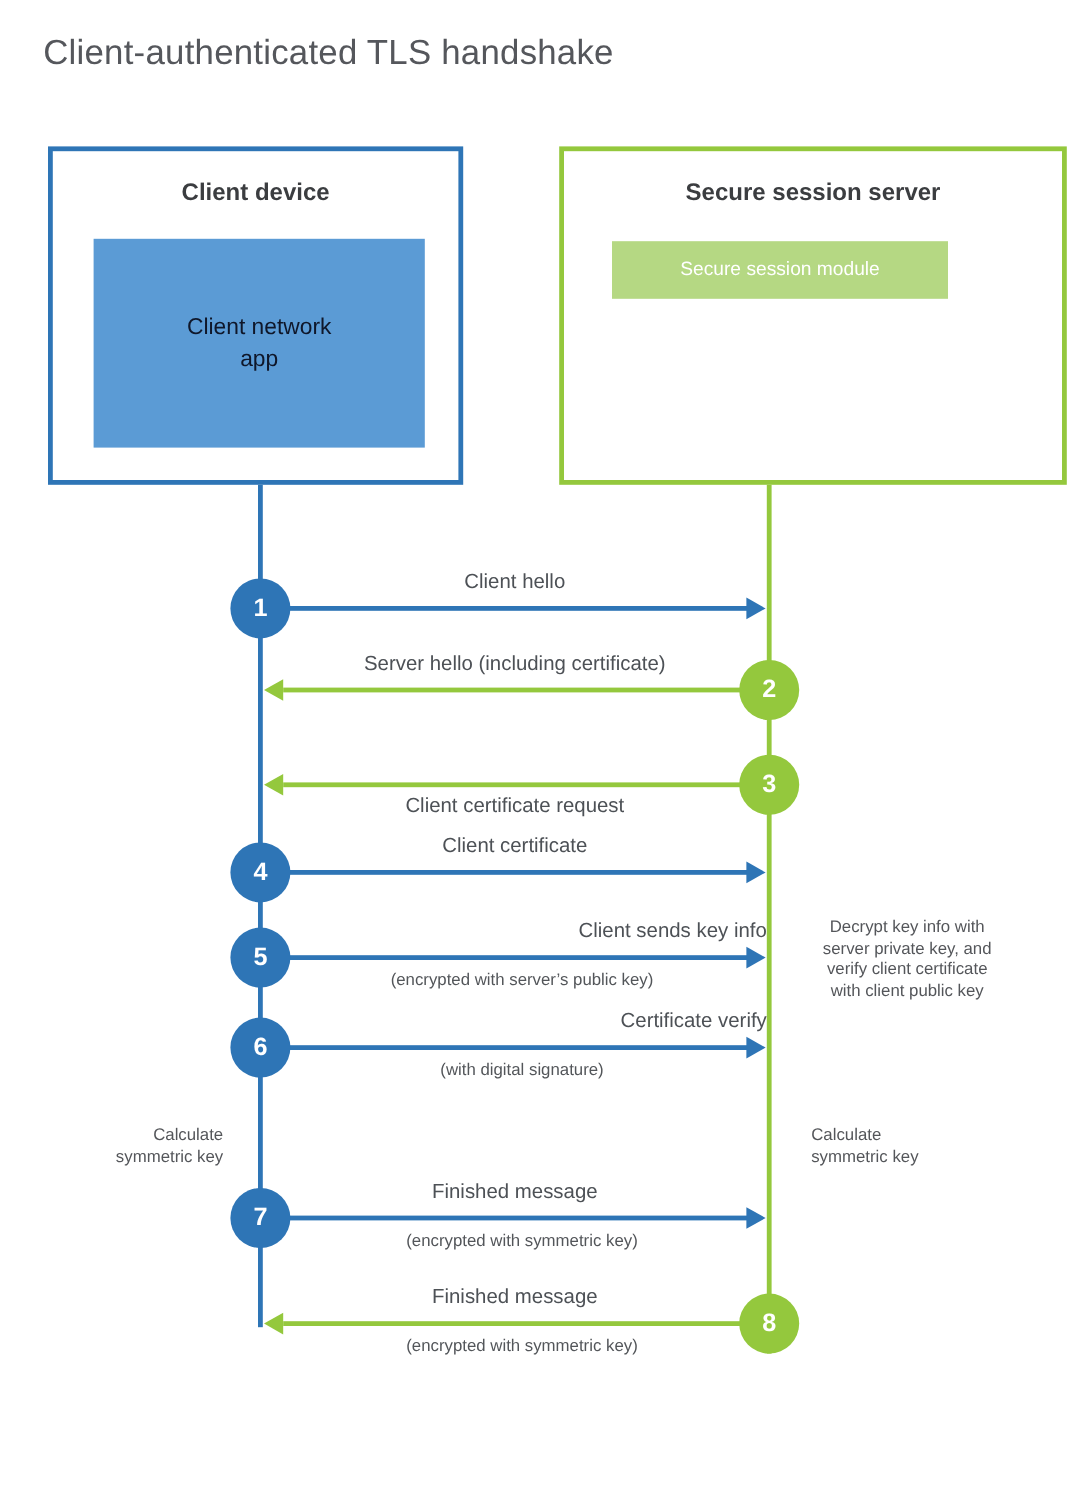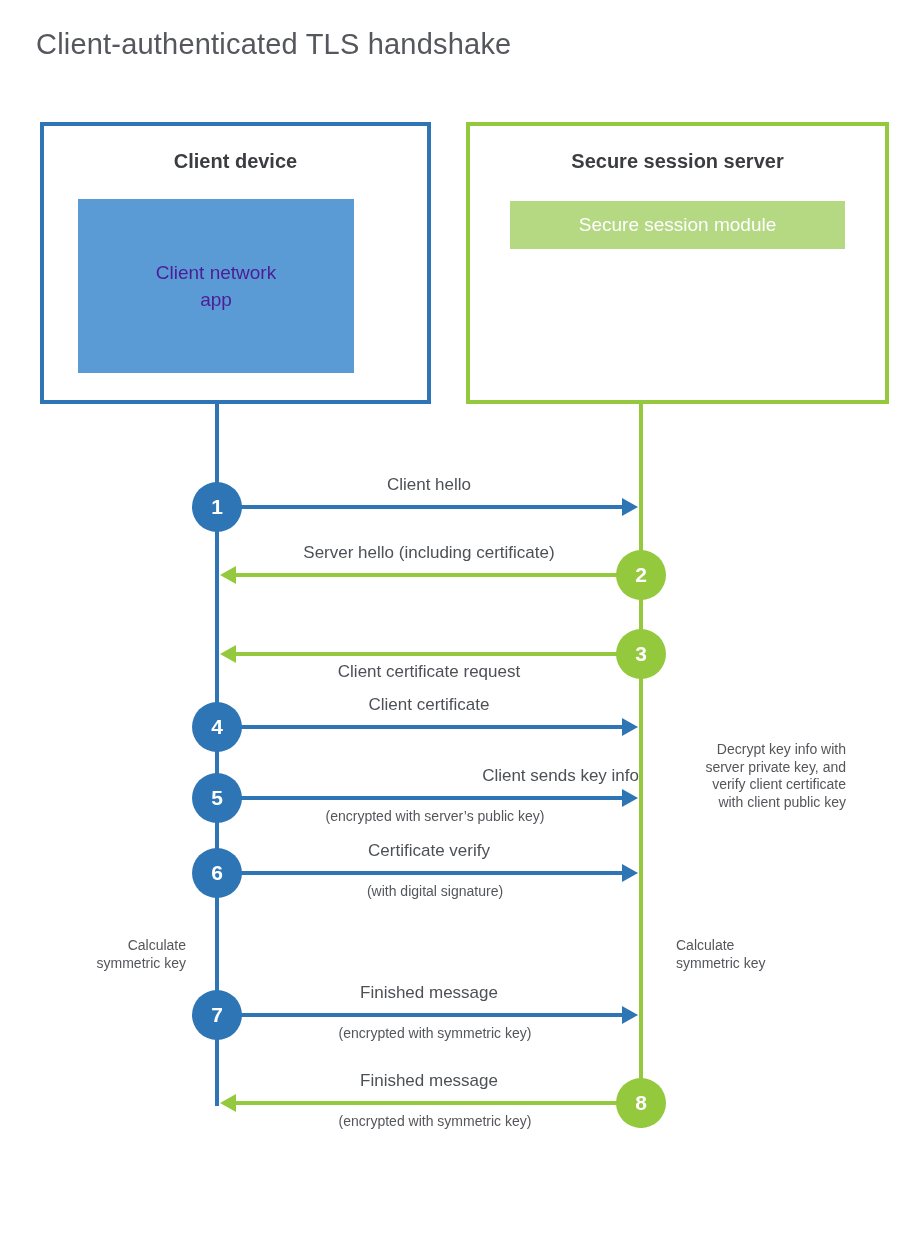--- a/index.html
+++ b/index.html
@@ -4,29 +4,29 @@
 <style>
   html,body{margin:0;padding:0;background:#ffffff;}
   body{font-family:"Liberation Sans","DejaVu Sans",sans-serif;}
   #canvas{position:relative;width:900px;height:1256px;background:#ffffff;overflow:hidden;}
 
   .page-title{position:absolute;left:36px;top:28px;font-size:29px;font-weight:300;
     color:#55575c;letter-spacing:.2px;}
 
   
   .entity-box{position:absolute;box-sizing:border-box;background:#ffffff;}
-  .client-box{left:40px;top:122px;width:391px;height:282px;border:4px solid #2e75b6;padding-left:44px;}
+  .client-box{left:40px;top:122px;width:346px;height:282px;border:4px solid #2e75b6;padding-left:44px;}
   .server-box{left:430px;top:122px;width:423px;height:282px;border:4px solid #94c83d;margin-left:36px;}
   .entity-title{position:absolute;left:0;top:24px;width:100%;text-align:center;
     font-size:20px;font-weight:bold;color:#3b3d40;}
   .app-box{position:absolute;left:34px;top:73px;width:276px;height:174px;background:#5b9bd5;
     display:flex;flex-direction:column;align-items:center;justify-content:center;
-    color:#4c1d95;font-size:19px;line-height:27px;}
-  .module-bar{position:absolute;left:40px;width:335px;height:48px;background:#b5d883;
-    display:flex;align-items:center;justify-content:center;color:#ffffff;font-size:19px;}
+    color:#0f172a;font-size:19px;line-height:27px;}
+  .module-bar{position:absolute;left:40px;width:280px;height:48px;background:#b5d883;
+    display:flex;align-items:center;justify-content:center;color:#ffffff;font-size:16px;}
 
   
   .vline{position:absolute;width:4px;z-index:1;}
   .vline.blue{background:#2e75b6;left:215px;top:404px;height:702px;}
   .vline.green{background:#94c83d;left:639px;top:404px;height:724px;}
 
   
   .circle{position:absolute;width:50px;height:50px;border-radius:50%;z-index:3;
     display:flex;align-items:center;justify-content:center;
     color:#ffffff;font-size:21px;font-weight:bold;}
@@ -39,21 +39,21 @@
     border-top:9px solid transparent;border-bottom:9px solid transparent;}
   .head.right{border-left:16px solid #2e75b6;left:622px;}
   .head.left{border-right:16px solid #94c83d;left:220px;}
   .msg{position:absolute;left:219px;width:420px;text-align:center;z-index:4;
     font-size:17px;color:#4d5156;height:24px;line-height:24px;}
   .msg-sub{position:absolute;left:225px;width:420px;text-align:center;z-index:4;
     font-size:14px;color:#53565a;height:20px;line-height:20px;}
 
   
   .note{position:absolute;font-size:14px;line-height:17.5px;color:#54565a;z-index:4;}
-  .note-decrypt{left:666px;top:741px;width:180px;text-align:right;}
+  .note-decrypt{left:666px;top:764px;width:180px;text-align:center;}
   .note-calc-left{left:26px;top:936px;width:160px;text-align:right;line-height:18px;}
   .note-calc-right{left:676px;top:936px;width:160px;text-align:left;line-height:18px;}
   .note div{white-space:nowrap;}
 </style>
 </head>
 <body>
 
 <div id="canvas">
 
   <div class="page-title">Client-authenticated TLS handshake</div>
@@ -104,21 +104,21 @@
 
   <div>
     <div class="msg" style="top:764px;text-align:right;">Client sends key info</div>
     <div class="hline blue" style="top:796px;"></div>
     <div class="head right" style="top:789px;"></div>
     <div class="circle blue" style="top:773px;">5</div>
     <div class="msg-sub" style="top:806px;">(encrypted with server’s public key)</div>
   </div>
 
   <div>
-    <div class="msg" style="top:839px;">Certificate verify</div>
+    <div class="msg" style="top:839px;text-align:right;">Certificate verify</div>
     <div class="hline blue" style="top:871px;"></div>
     <div class="head right" style="top:864px;"></div>
     <div class="circle blue" style="top:848px;">6</div>
     <div class="msg-sub" style="top:881px;">(with digital signature)</div>
   </div>
 
   <div>
     <div class="msg" style="top:981px;">Finished message</div>
     <div class="hline blue" style="top:1013px;"></div>
     <div class="head right" style="top:1006px;"></div>

